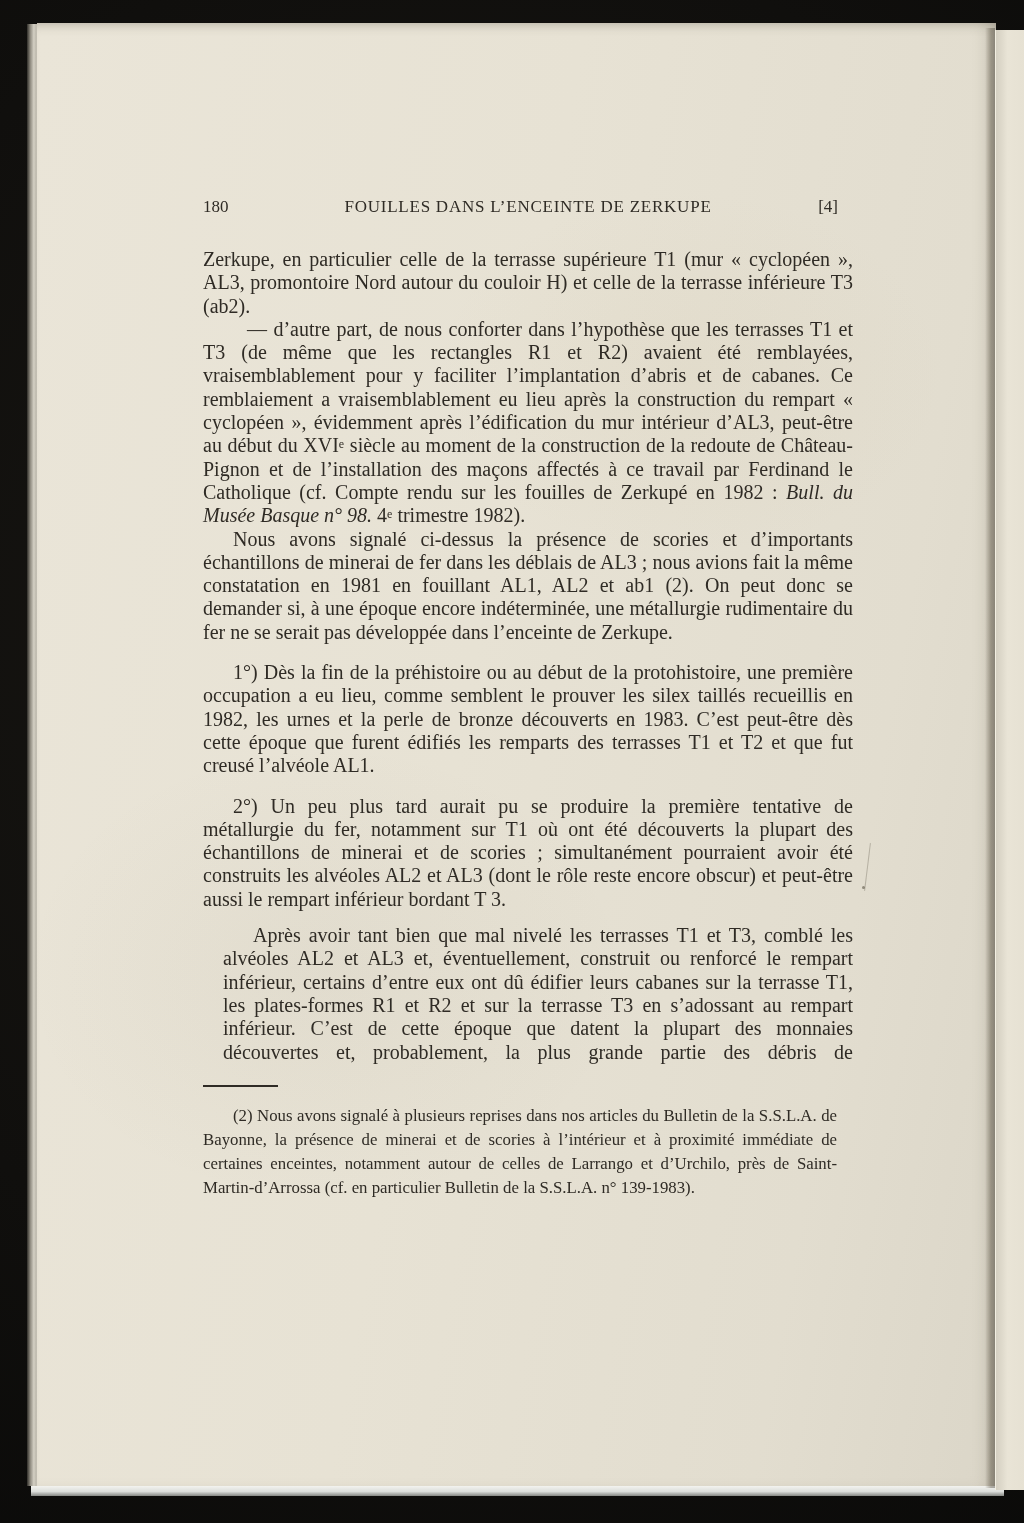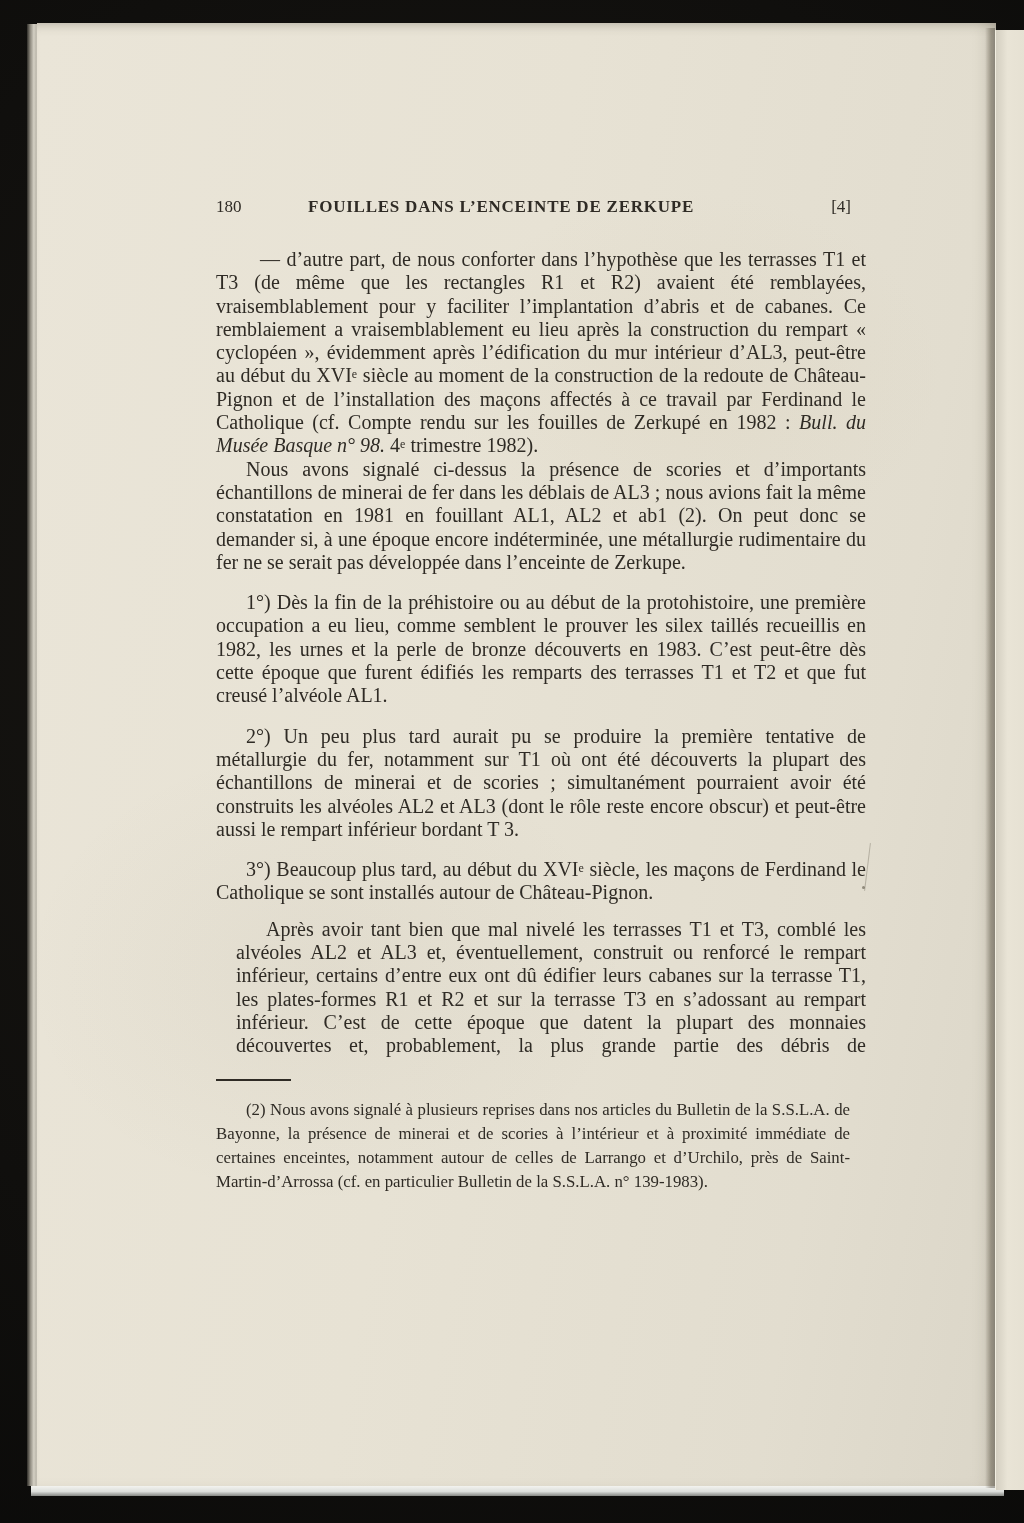--- a/index.html
+++ b/index.html
@@ -40,28 +40,28 @@
   .gutter-shadow{
     position:absolute;left:985px;top:28px;width:10px;height:1460px;
     background:linear-gradient(to right, rgba(95,88,72,0) 0%, rgba(95,88,72,0.45) 60%, rgba(58,53,43,0.40) 100%);
   }
   .next-page-edge{
     position:absolute;left:995px;top:30px;width:29px;height:1460px;
     border-left:1px solid #f2eee1;
     background:linear-gradient(to right,#d4cfc1 0%,#e9e4d6 40%,#e6e1d3 100%);
   }
   .content{
-    position:absolute;left:179px;top:0;width:650px;color:var(--ink);
+    position:absolute;left:166px;top:0;width:650px;color:var(--ink);
   }
   .running-header{
     margin-top:172px;display:flex;align-items:baseline;
     font-size:17px;line-height:23px;
   }
   .folio{width:92px;}
-  .running-title{flex:1;text-align:left;letter-spacing:0.045em;white-space:nowrap;font-weight:bold;}
+  .running-title{flex:1;text-align:center;letter-spacing:0.045em;white-space:nowrap;}
   .bracket-num{width:92px;text-align:right;padding-right:15px;box-sizing:border-box;}
   .body-text{
     margin-top:30px;font-size:20px;line-height:23.3px;
     text-align:justify;hyphens:auto;-webkit-hyphens:auto;
   }
   .para{margin:0;}
   .para.indent{text-indent:30px;}
   .para.indent-lg{text-indent:44px;}
   .para.gap-small{margin-top:17px;}
   .para.gap-medium{margin-top:13px;}
@@ -86,25 +86,25 @@
   <div class="page">
     <div class="content">
 
       <div class="running-header">
         <span class="folio">180</span>
         <span class="running-title">FOUILLES DANS L’ENCEINTE DE ZERKUPE</span>
         <span class="bracket-num">[4]</span>
       </div>
 
       <div class="body-text" id="body-text">
+          <p class="para">Zerkupe, en particulier celle de la terrasse supérieure T1 (mur « cyclopéen », AL3, promontoire Nord autour du couloir H) et celle de la terrasse inférieure T3 (ab2).</p>
           <p class="para indent-lg">— d’autre part, de nous conforter dans l’hypothèse que les terrasses T1 et T3 (de même que les rectangles R1 et R2) avaient été remblayées, vraisemblablement pour y faciliter l’implantation d’abris et de cabanes. Ce remblaiement a vraisemblablement eu lieu après la construction du rempart « cyclopéen », évidemment après l’édification du mur intérieur d’AL3, peut-être au début du XVI<sup>e</sup> siècle au moment de la construction de la redoute de Château-Pignon et de l’installation des maçons affectés à ce travail par Ferdinand le Catholique (cf. Compte rendu sur les fouilles de Zerkupé en 1982 : <em>Bull. du Musée Basque n° 98.</em> 4<sup>e</sup> trimestre 1982).</p>
           <p class="para indent">Nous avons signalé ci-dessus la présence de scories et d’importants échantillons de minerai de fer dans les déblais de AL3 ; nous avions fait la même constatation en 1981 en fouillant AL1, AL2 et ab1 (2). On peut donc se demander si, à une époque encore indéterminée, une métallurgie rudimentaire du fer ne se serait pas développée dans l’enceinte de Zerkupe.</p>
           <p class="para indent gap-small">1°)  Dès la fin de la préhistoire ou au début de la protohistoire, une première occupation a eu lieu, comme semblent le prouver les silex taillés recueillis en 1982, les urnes et la perle de bronze découverts en 1983. C’est peut-être dès cette époque que furent édifiés les remparts des terrasses T1 et T2 et que fut creusé l’alvéole AL1.</p>
           <p class="para indent gap-small">2°)  Un peu plus tard aurait pu se produire la première tentative de métallurgie du fer, notamment sur T1 où ont été découverts la plupart des échantillons de minerai et de scories ; simultanément pourraient avoir été construits les alvéoles AL2 et AL3 (dont le rôle reste encore obscur) et peut-être aussi le rempart inférieur bordant T 3.</p>
-          <p class="para indent gap-small">3°)  Beaucoup plus tard, au début du XVI<sup>e</sup> siècle, les maçons de Ferdinand le Catholique se sont installés autour de Château-Pignon.</p>
           <p class="para indent gap-medium cont">Après avoir tant bien que mal nivelé les terrasses T1 et T3, comblé les alvéoles AL2 et AL3 et, éventuellement, construit ou renforcé le rempart inférieur, certains d’entre eux ont dû édifier leurs cabanes sur la terrasse T1, les plates-formes R1 et R2 et sur la terrasse T3 en s’adossant au rempart inférieur. C’est de cette époque que datent la plupart des monnaies découvertes et, probablement, la plus grande partie des débris de</p>
         </div>
 
       <div class="footnote-rule"></div>
       <p class="footnote" id="footnote">(2) Nous avons signalé à plusieurs reprises dans nos articles du Bulletin de la S.S.L.A. de Bayonne, la présence de minerai et de scories à l’intérieur et à proximité immédiate de certaines enceintes, notamment autour de celles de Larrango et d’Urchilo, près de Saint-Martin-d’Arrossa (cf. en particulier Bulletin de la S.S.L.A. n° 139-1983).</p>
 
     </div>
   </div>
 
   <div class="speck"></div>

